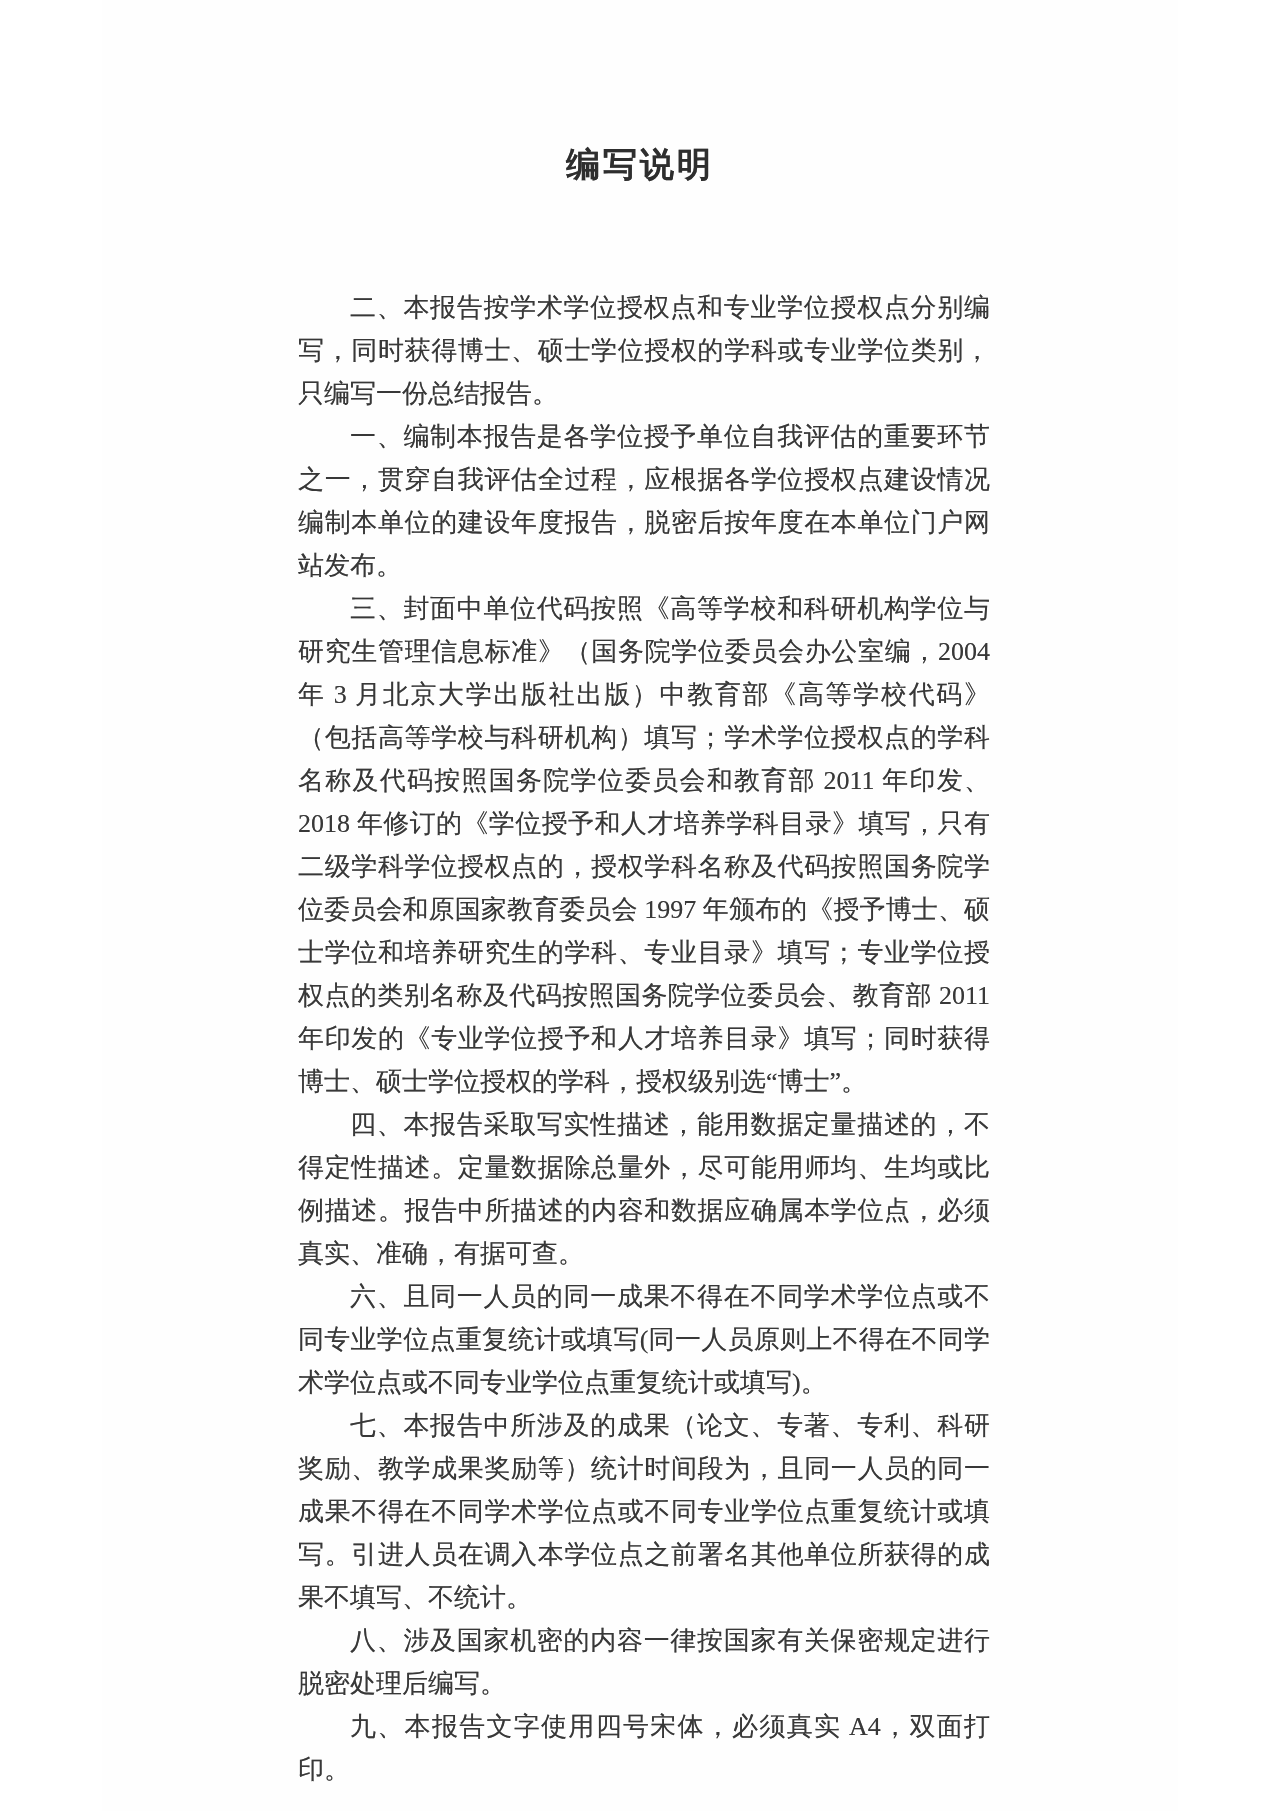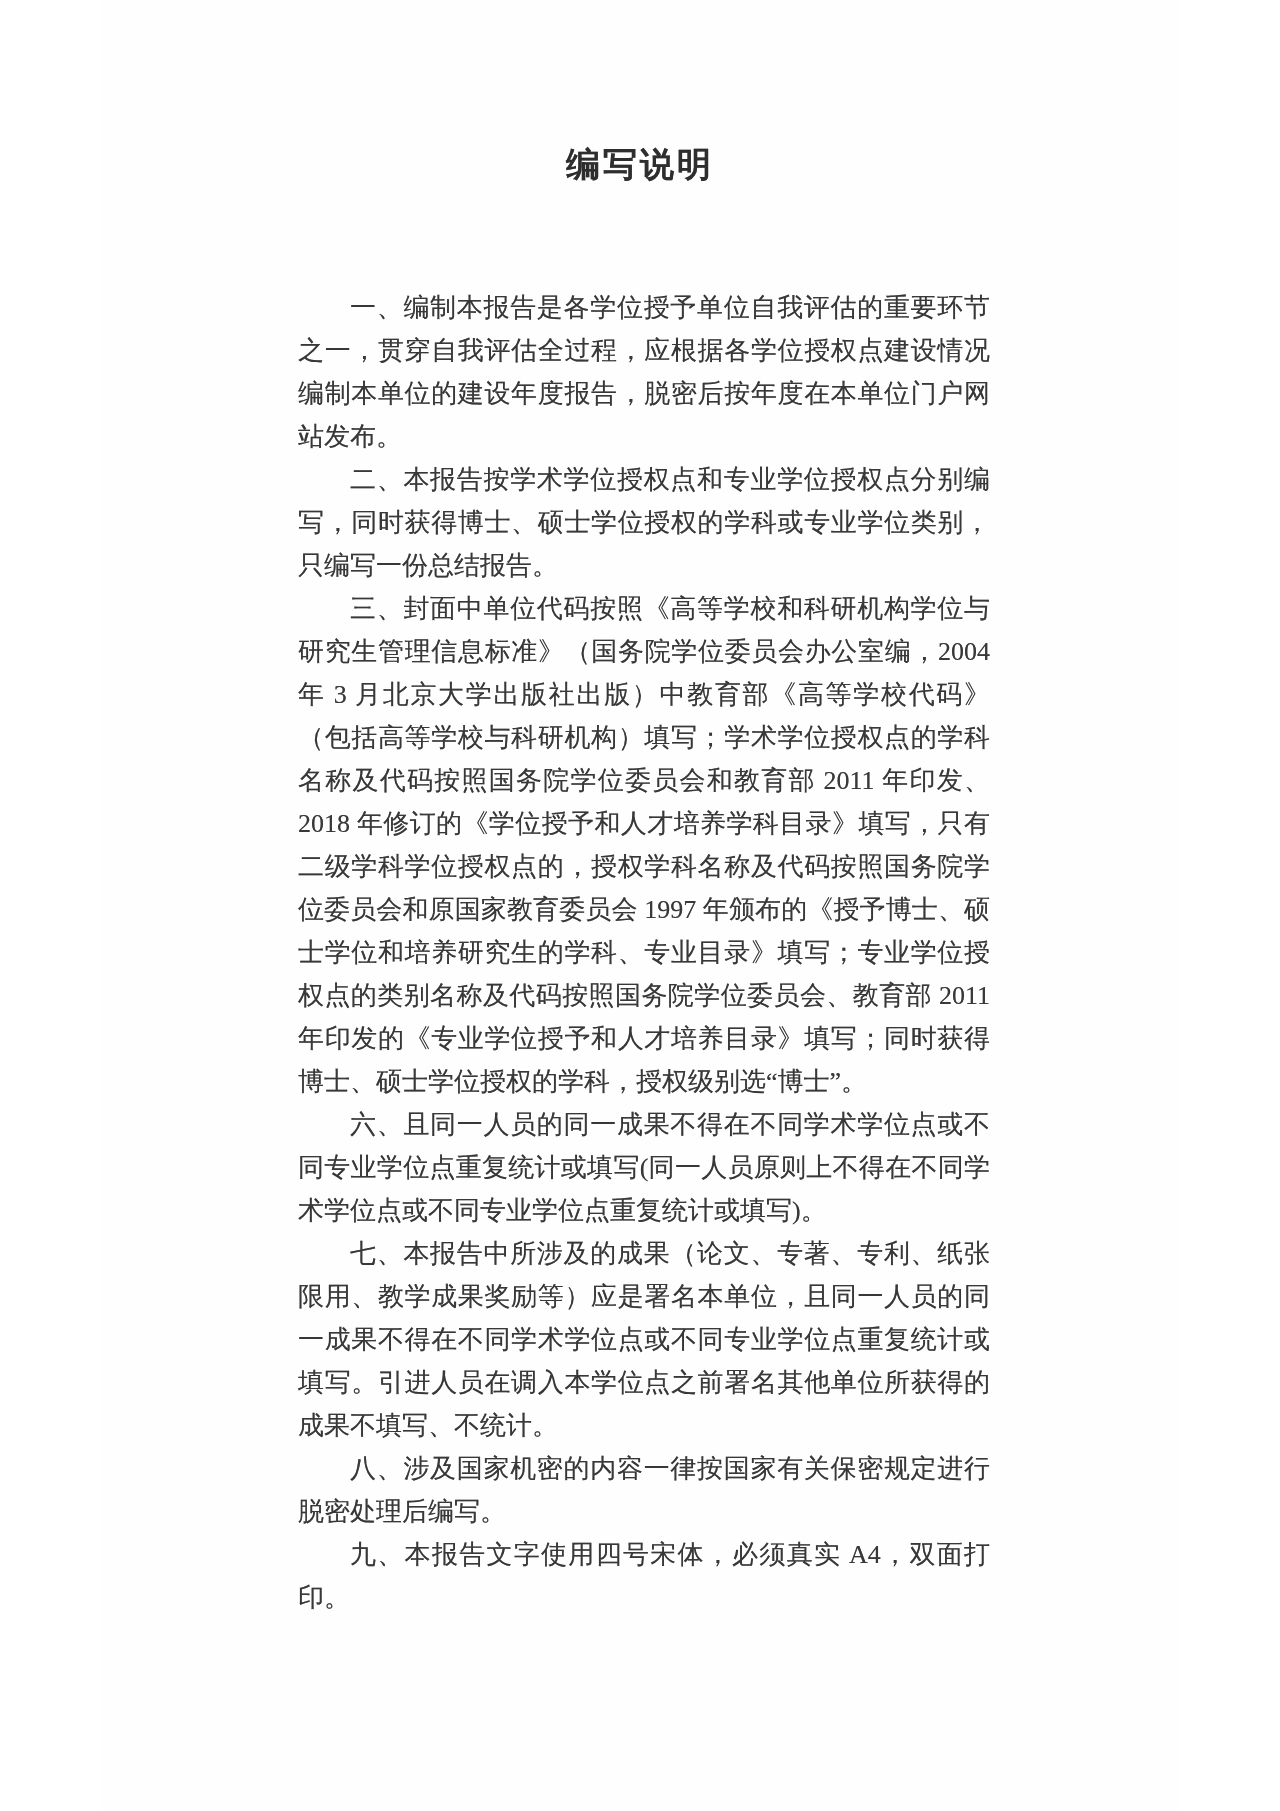--- a/index.html
+++ b/index.html
@@ -39,21 +39,22 @@
     padding: 0;
     text-indent: 2em;
   }
 </style>
 </head>
 <body>
 
 <div class="page">
   <h1 class="doc-title">编写说明</h1>
   <div class="doc-body">
+    <p>二、本报告按学术学位授权点和专业学位授权点分别编写，同时获得博士、硕士学位授权的学科或专业学位类别，只编写一份总结报告。</p>
     <p>一、编制本报告是各学位授予单位自我评估的重要环节之一，贯穿自我评估全过程，应根据各学位授权点建设情况编制本单位的建设年度报告，脱密后按年度在本单位门户网站发布。</p>
-    <p>二、本报告按学术学位授权点和专业学位授权点分别编写，同时获得博士、硕士学位授权的学科或专业学位类别，只编写一份总结报告。</p>
     <p>三、封面中单位代码按照《高等学校和科研机构学位与研究生管理信息标准》（国务院学位委员会办公室编，2004 年 3 月北京大学出版社出版）中教育部《高等学校代码》（包括高等学校与科研机构）填写；学术学位授权点的学科名称及代码按照国务院学位委员会和教育部 2011 年印发、2018 年修订的《学位授予和人才培养学科目录》填写，只有二级学科学位授权点的，授权学科名称及代码按照国务院学位委员会和原国家教育委员会 1997 年颁布的《授予博士、硕士学位和培养研究生的学科、专业目录》填写；专业学位授权点的类别名称及代码按照国务院学位委员会、教育部 2011 年印发的《专业学位授予和人才培养目录》填写；同时获得博士、硕士学位授权的学科，授权级别选“博士”。</p>
+    <p>四、本报告采取写实性描述，能用数据定量描述的，不得定性描述。定量数据除总量外，尽可能用师均、生均或比例描述。报告中所描述的内容和数据应确属本学位点，必须真实、准确，有据可查。</p>
     <p>六、且同一人员的同一成果不得在不同学术学位点或不同专业学位点重复统计或填写(同一人员原则上不得在不同学术学位点或不同专业学位点重复统计或填写)。</p>
-    <p>七、本报告中所涉及的成果（论文、专著、专利、纸张限用、教学成果奖励等）应是署名本单位，且同一人员的同一成果不得在不同学术学位点或不同专业学位点重复统计或填写。引进人员在调入本学位点之前署名其他单位所获得的成果不填写、不统计。</p>
+    <p>七、本报告中所涉及的成果（论文、专著、专利、科研奖励、教学成果奖励等）统计时间段为，且同一人员的同一成果不得在不同学术学位点或不同专业学位点重复统计或填写。引进人员在调入本学位点之前署名其他单位所获得的成果不填写、不统计。</p>
     <p>八、涉及国家机密的内容一律按国家有关保密规定进行脱密处理后编写。</p>
     <p>九、本报告文字使用四号宋体，必须真实 A4，双面打印。</p>
   </div>
 </div>
 
 </body></html>

